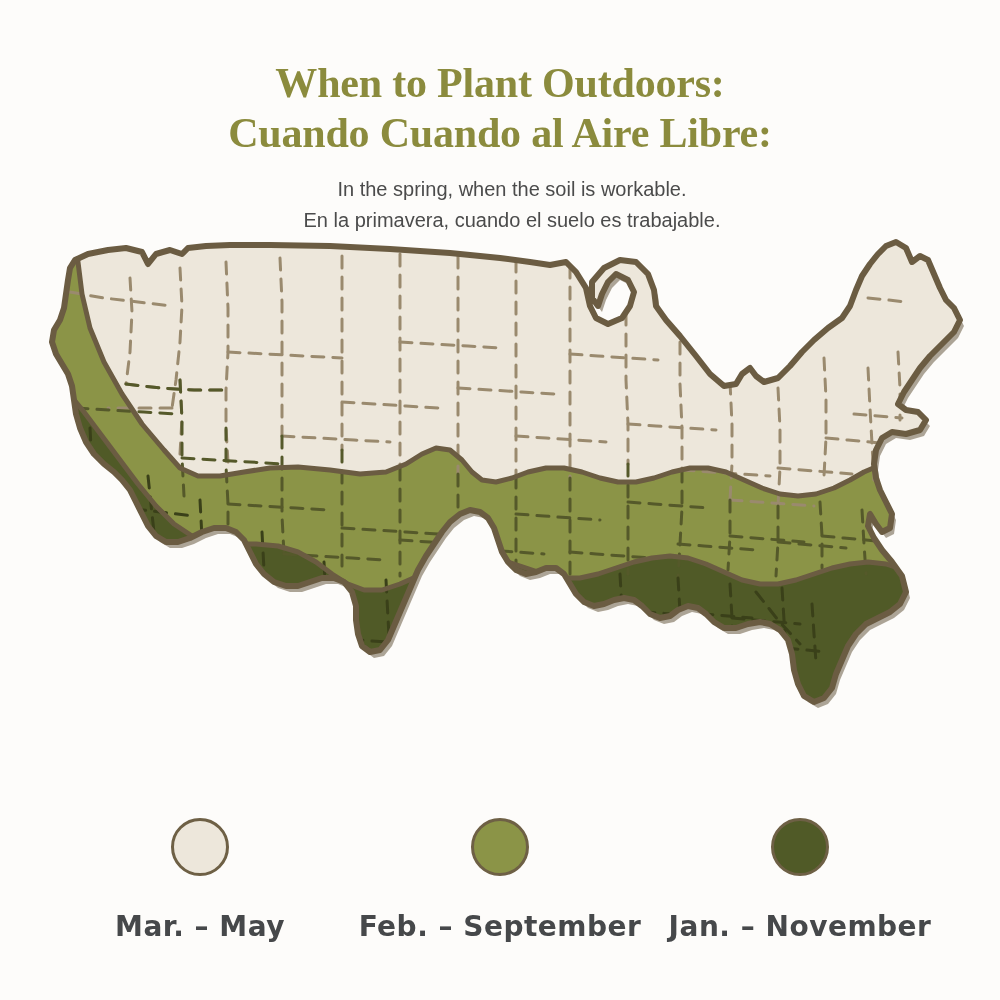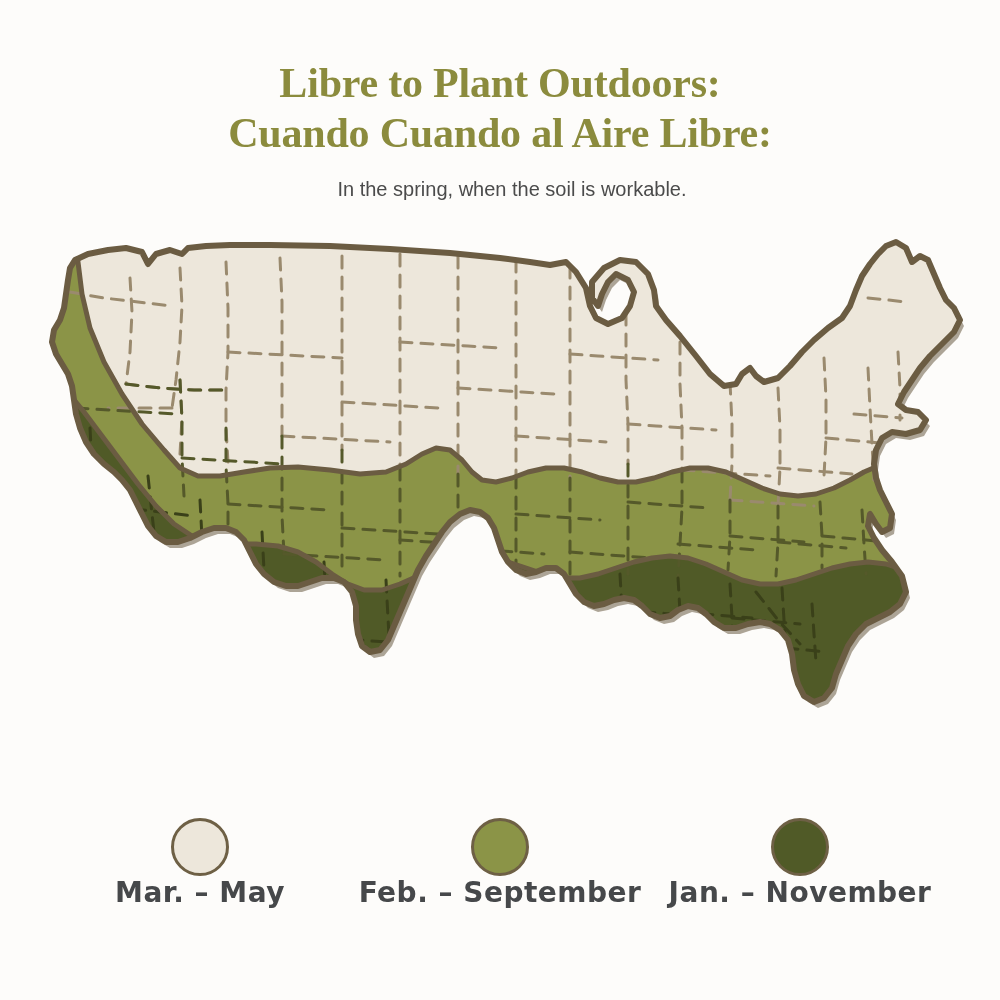--- a/index.html
+++ b/index.html
@@ -79,38 +79,40 @@
     align-items: center;
   }
   .legend-swatch {
     width: 58px;
     height: 58px;
     border-radius: 50%;
     border: 3px solid #6E6045;
     box-sizing: border-box;
   }
   .legend-label {
+    margin-top: 34px;
     font-family: "DejaVu Sans", sans-serif;
     font-weight: bold;
     font-size: 28px;
     color: #46484A;
     letter-spacing: 0.5px;
     white-space: nowrap;
   }
 </style>
 </head>
 <body>
 
 <div class="page">
 
   <div class="header">
-    <div class="title-line">Libre to Plant Outdoors:</div>
+    <div class="title-line">When to Plant Outdoors:</div>
     <div class="title-line">Cuando Cuando al Aire Libre:</div>
     <div class="subtitle-block">
       <div class="subtitle-line">In the spring, when the soil is workable.</div>
+      <div class="subtitle-line">En la primavera, cuando el suelo es trabajable.</div>
     </div>
   </div>
 
   <div class="map-wrap">
     <svg class="map-svg" viewBox="0 0 940 570">
       <defs>
 
         <clipPath id="usa-clip">
           <path d="M 45,28 L 58,22 L 78,18 L 96,16 L 112,20 L 118,32 L 126,22 L 140,18
                    L 152,22 L 158,16 L 176,14 L 200,13 L 240,13 L 300,14 L 360,17

